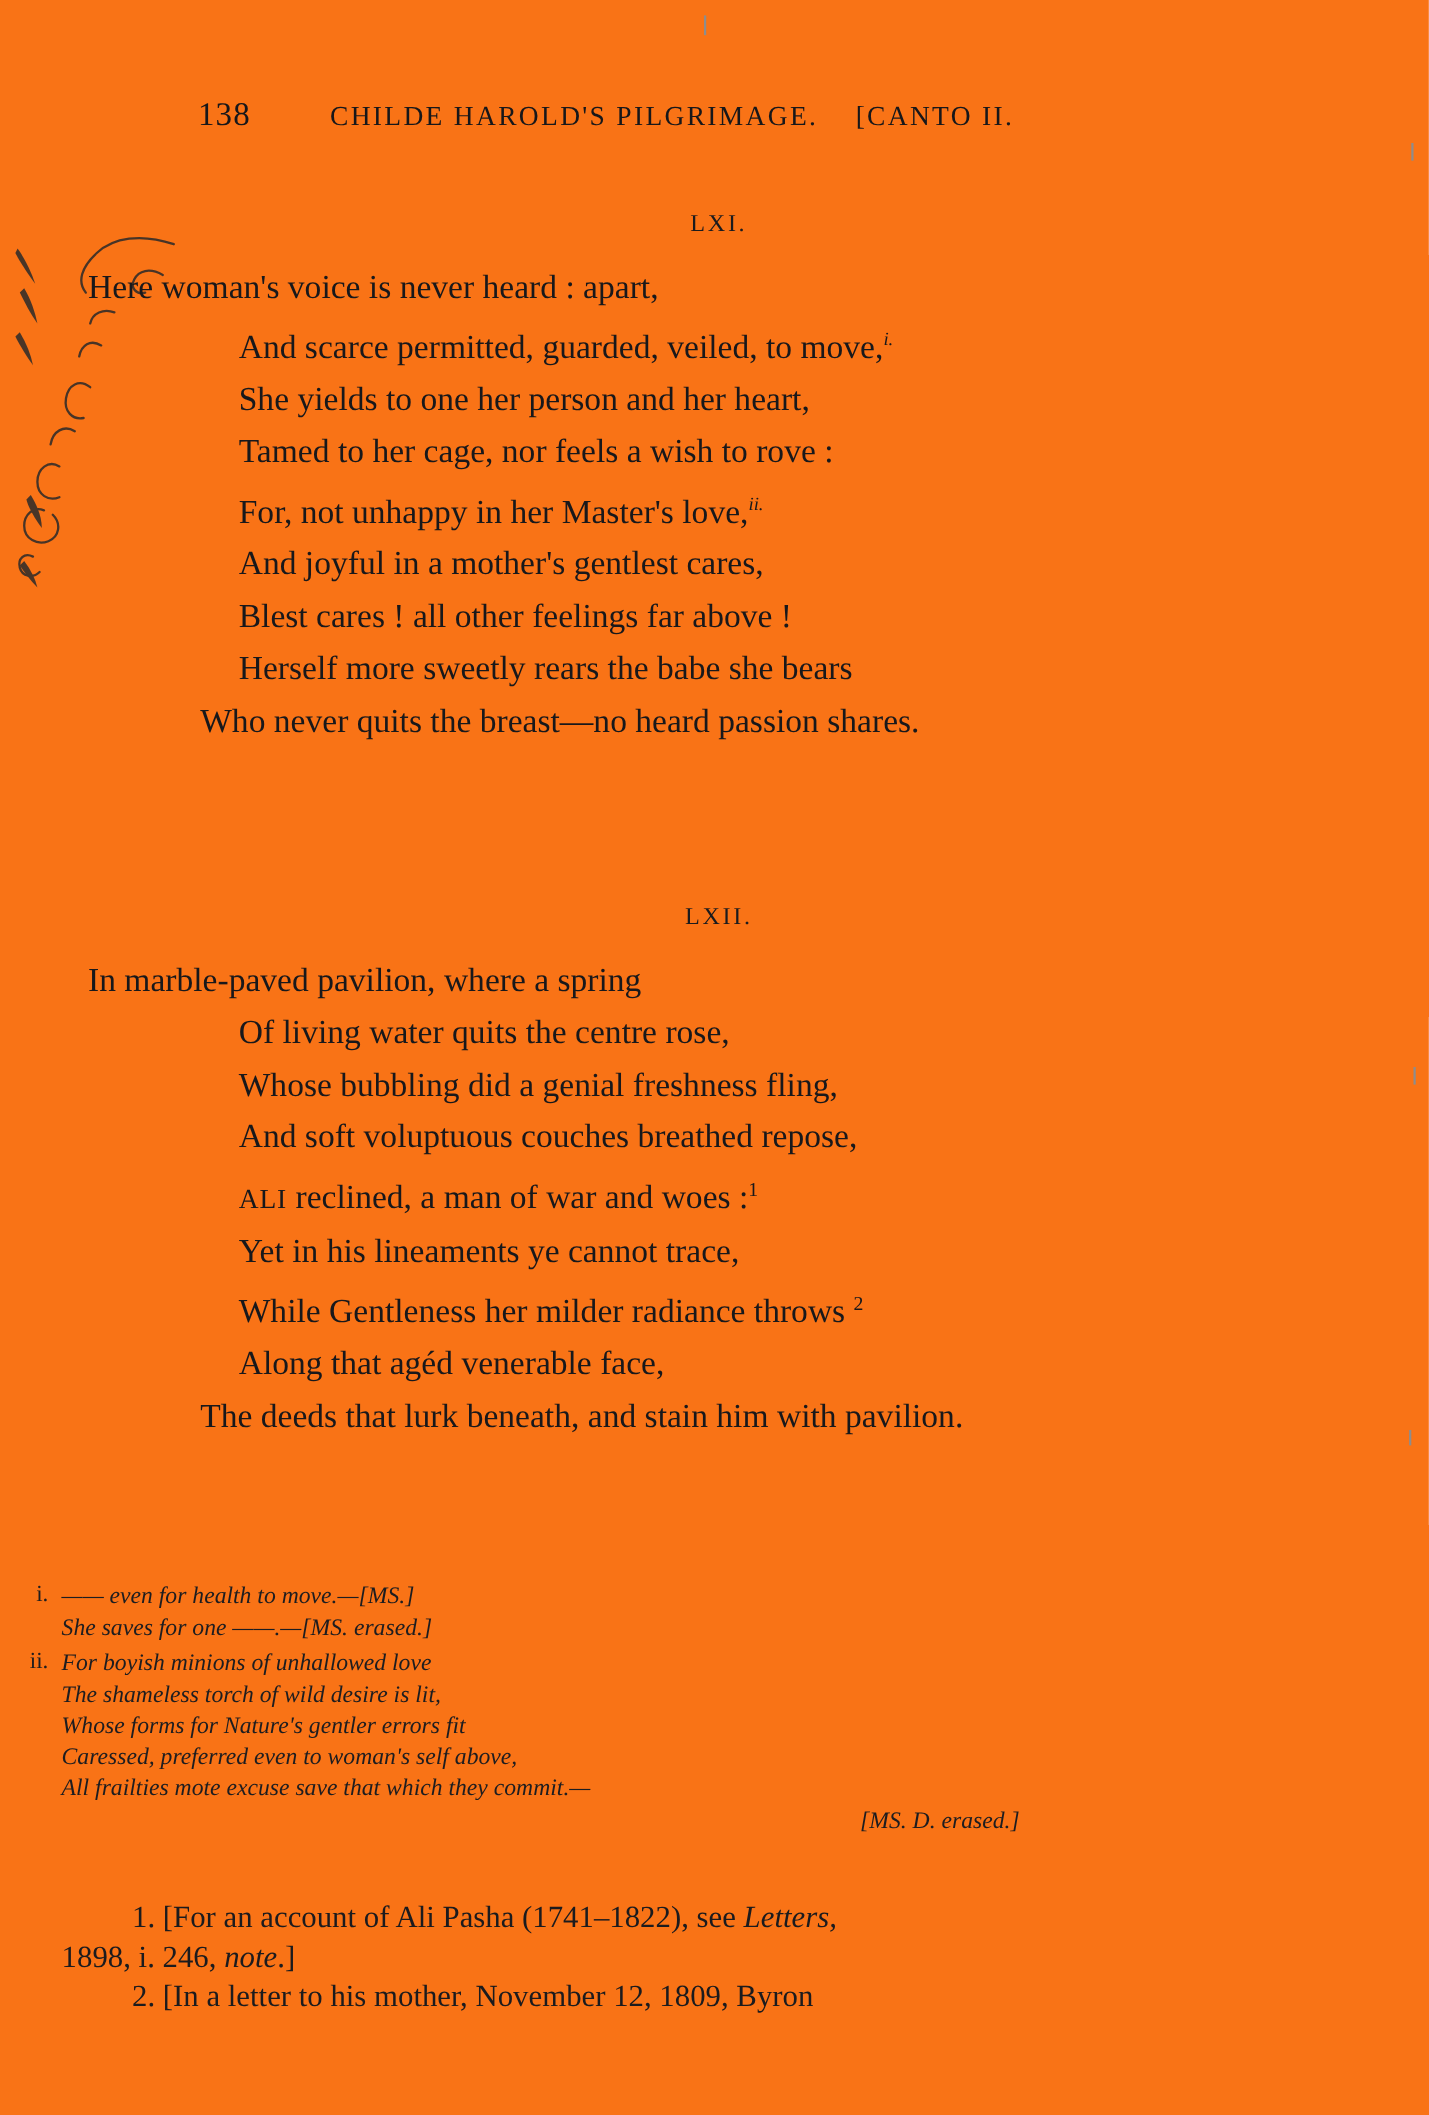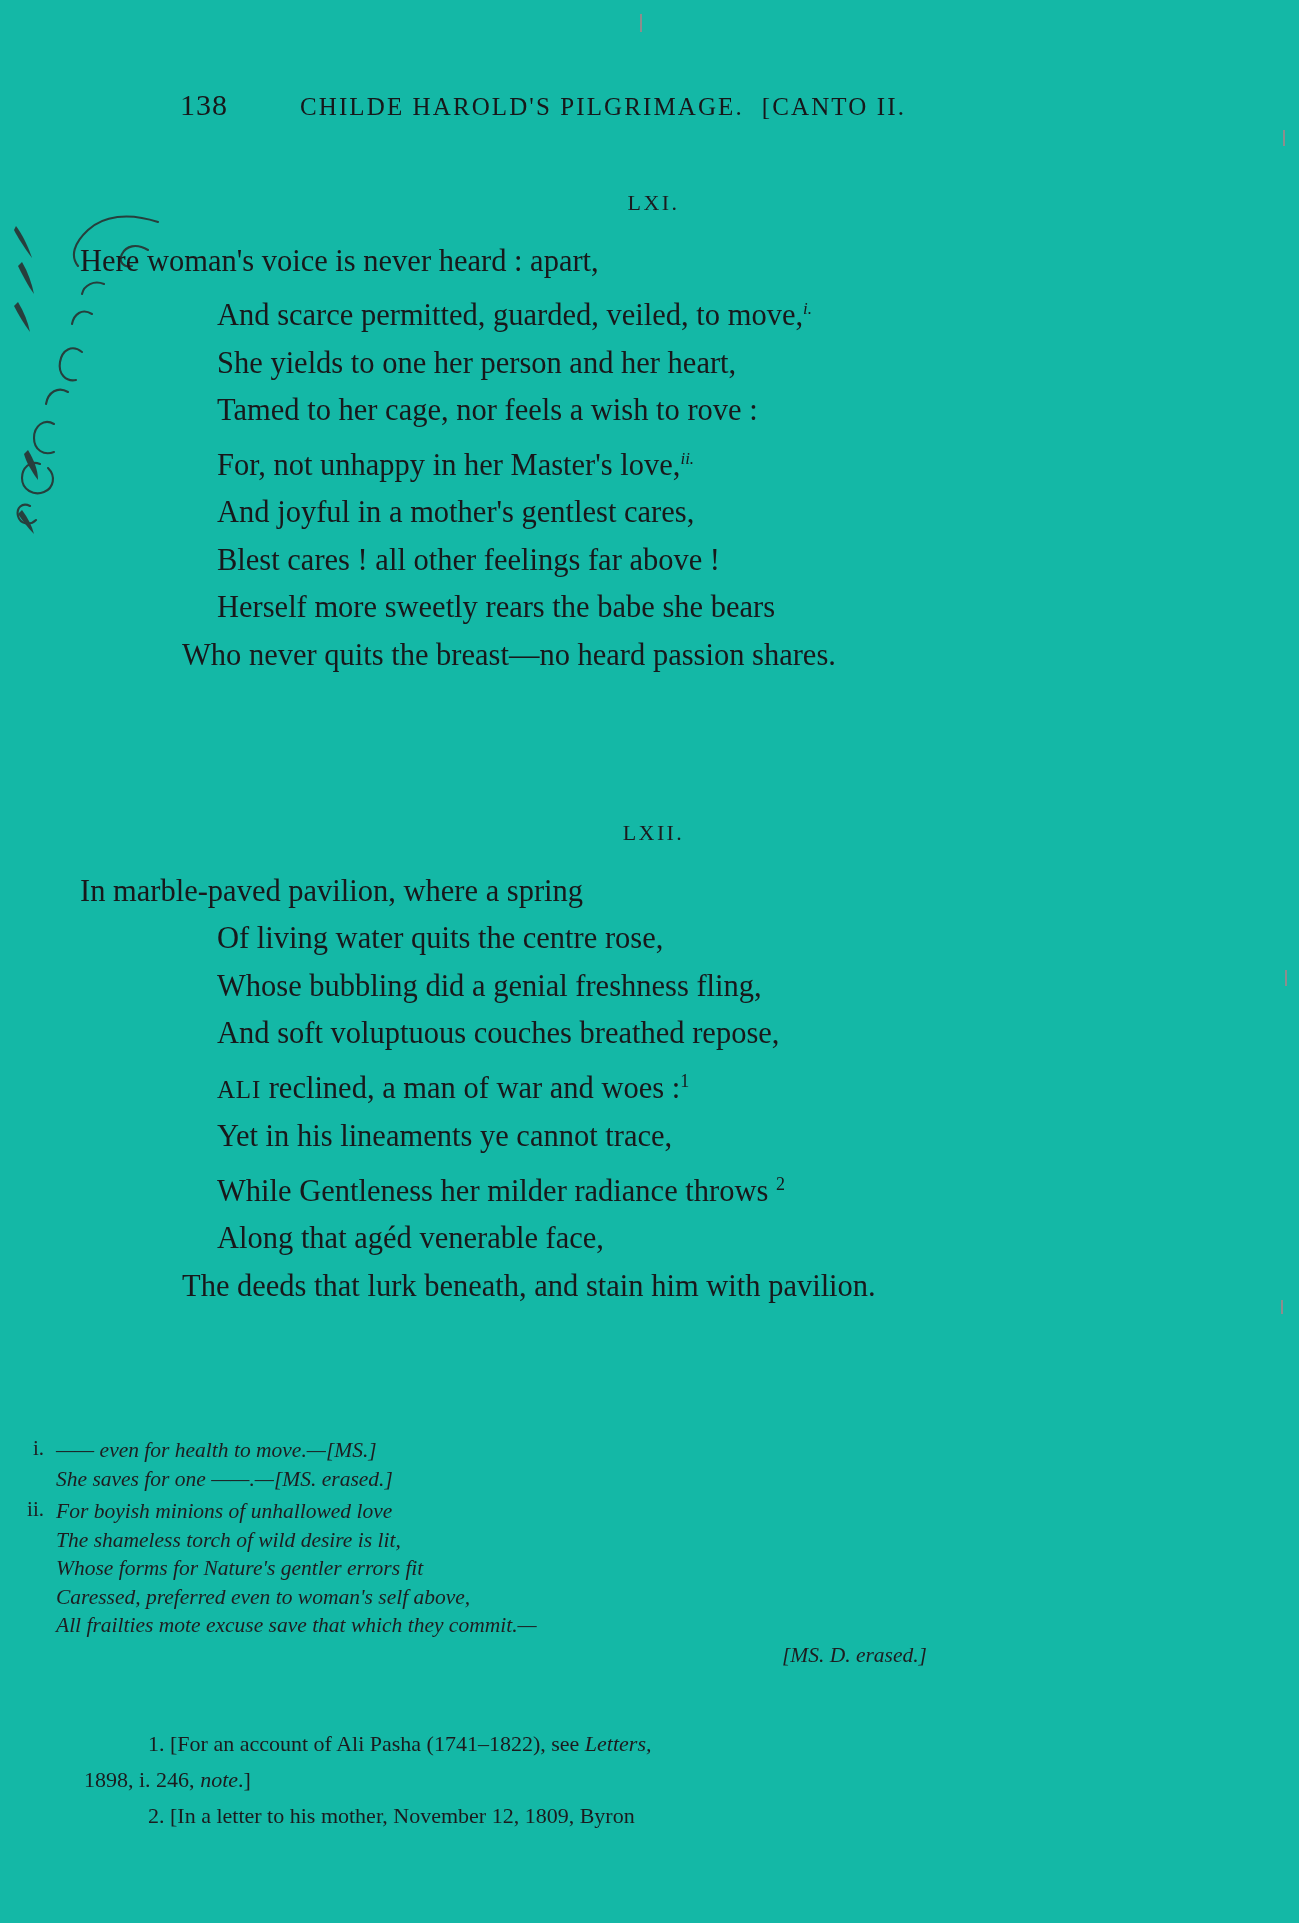--- a/index.html
+++ b/index.html
@@ -13,21 +13,21 @@
     position: relative;
     overflow: hidden;
     font-family: "Liberation Serif", serif;
     color: #1a1a1a;
   }
   .page {
     position: absolute;
     left: 0; top: 0;
     width: 1299px;
     height: 1923px;
-    background: #14b8a6;
+    background: #f97316;
   }
 
   
   .running-head {
     position: absolute;
     left: 180px;
     top: 88px;
     width: 960px;
     height: 36px;
     display: flex;
@@ -43,21 +43,21 @@
     font-size: 25px;
     letter-spacing: 2.1px;
     color: #17171a;
     white-space: nowrap;
   }
   .head-canto {
     font-size: 25px;
     letter-spacing: 2.1px;
     color: #17171a;
     white-space: nowrap;
-    margin-left: 18px;
+    margin-left: 34px;
   }
 
   
   .stanza-number {
     text-align: center;
     font-size: 22px;
     letter-spacing: 2.4px;
     color: #1b1b1e;
   }
   .stanza {
@@ -124,23 +124,23 @@
   }
 
   .ed-notes {
     position: absolute;
     left: 0;
     top: 1726px;
     width: 1299px;
     color: #1b1b1e;
   }
   .ed-note {
-    font-size: 22px;
+    font-size: 28px;
     line-height: 36px;
-    padding-left: 116px;
+    padding-left: 88px;
     text-indent: 32px;
   }
   .ed-note .cont {
     display: block;
     padding-left: 0;
     text-indent: -32px;
   }
   .ital { font-style: italic; }
   .tick {
     position: absolute;

